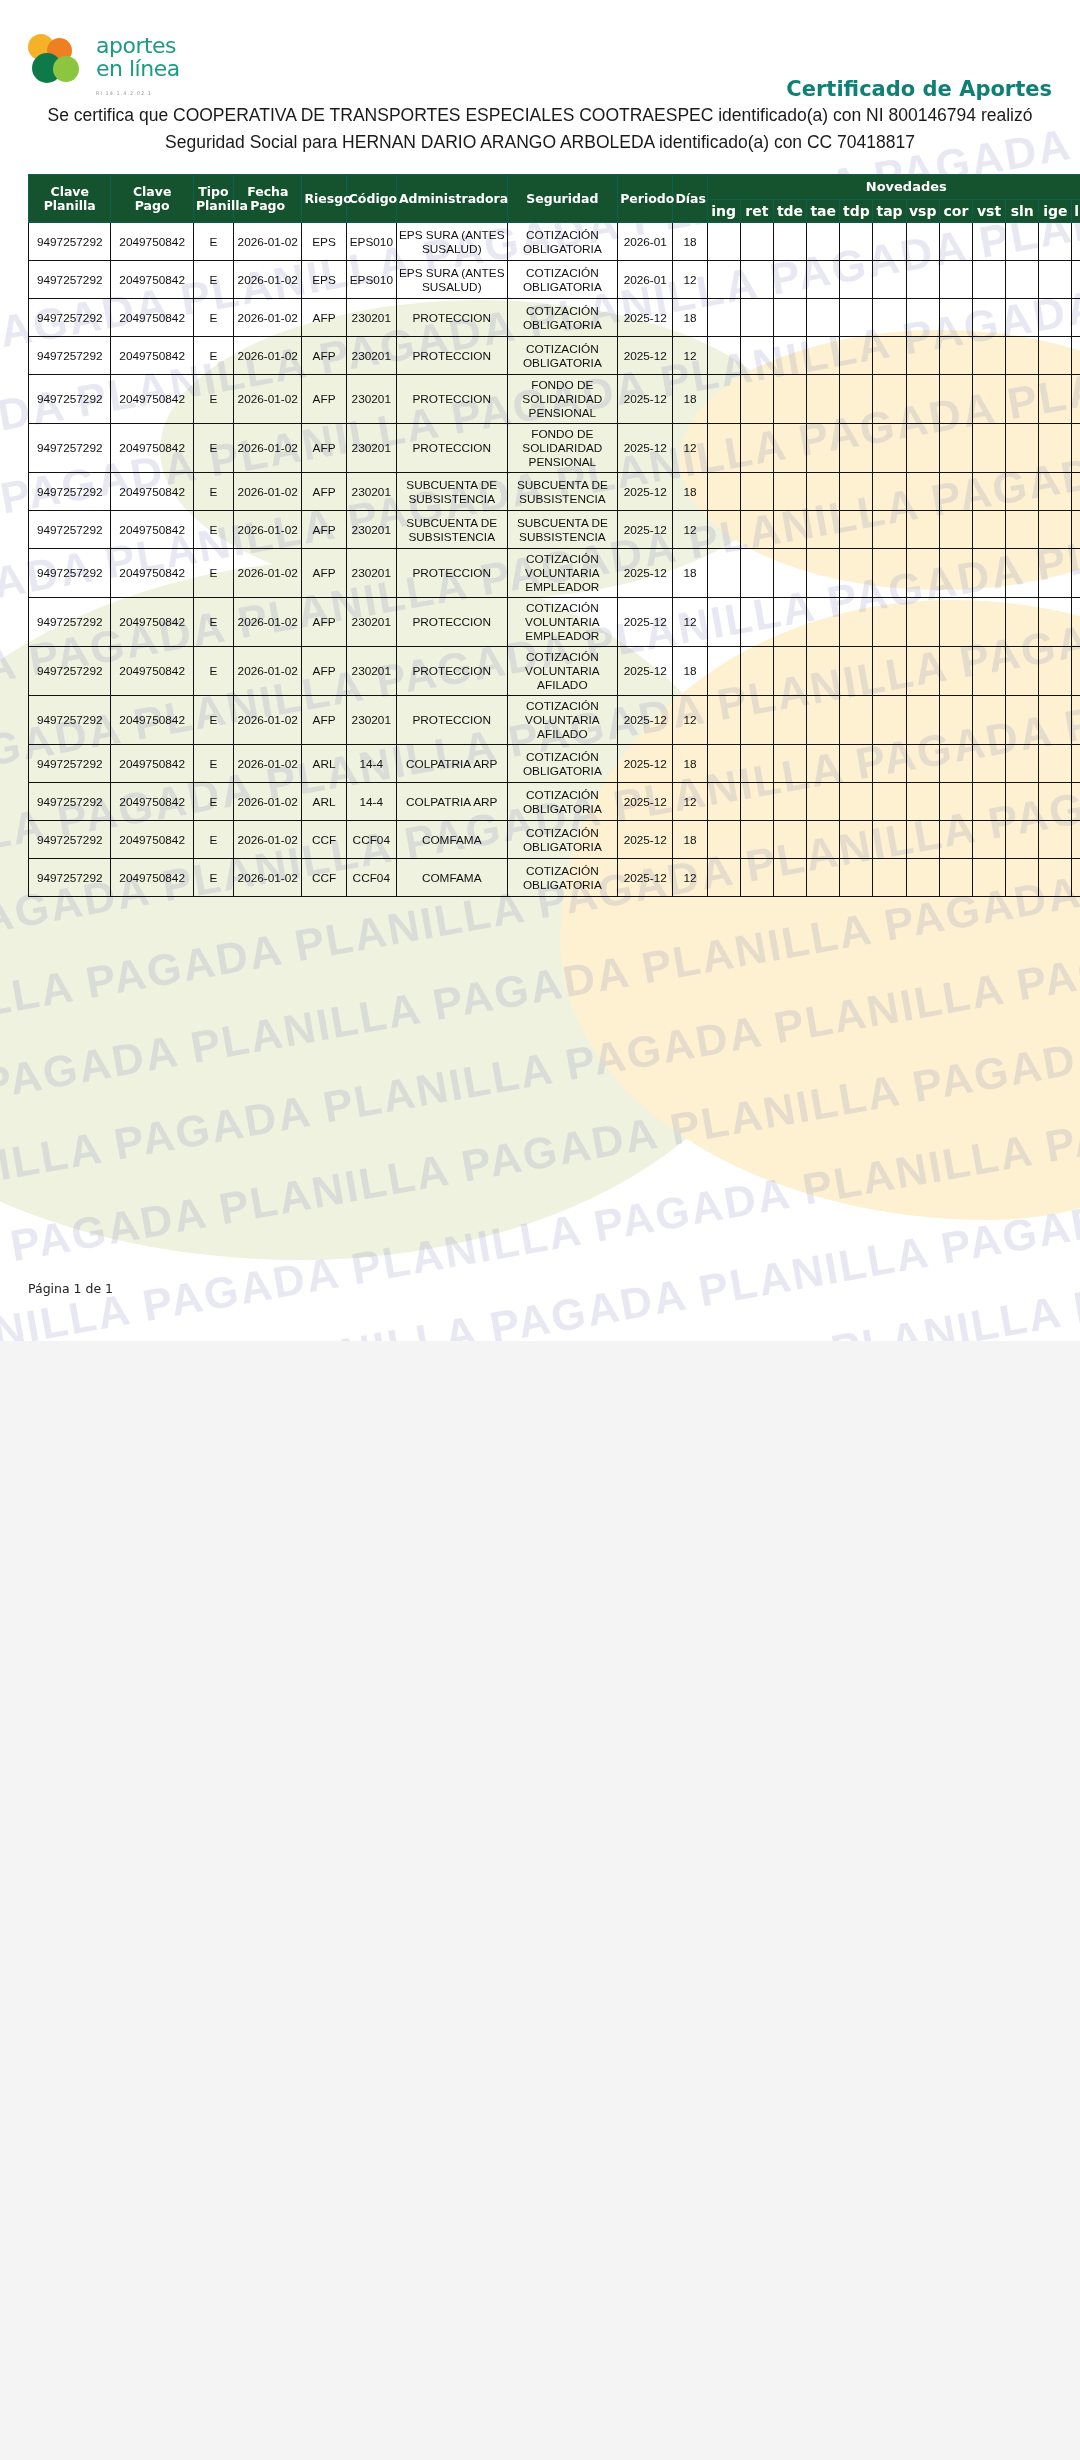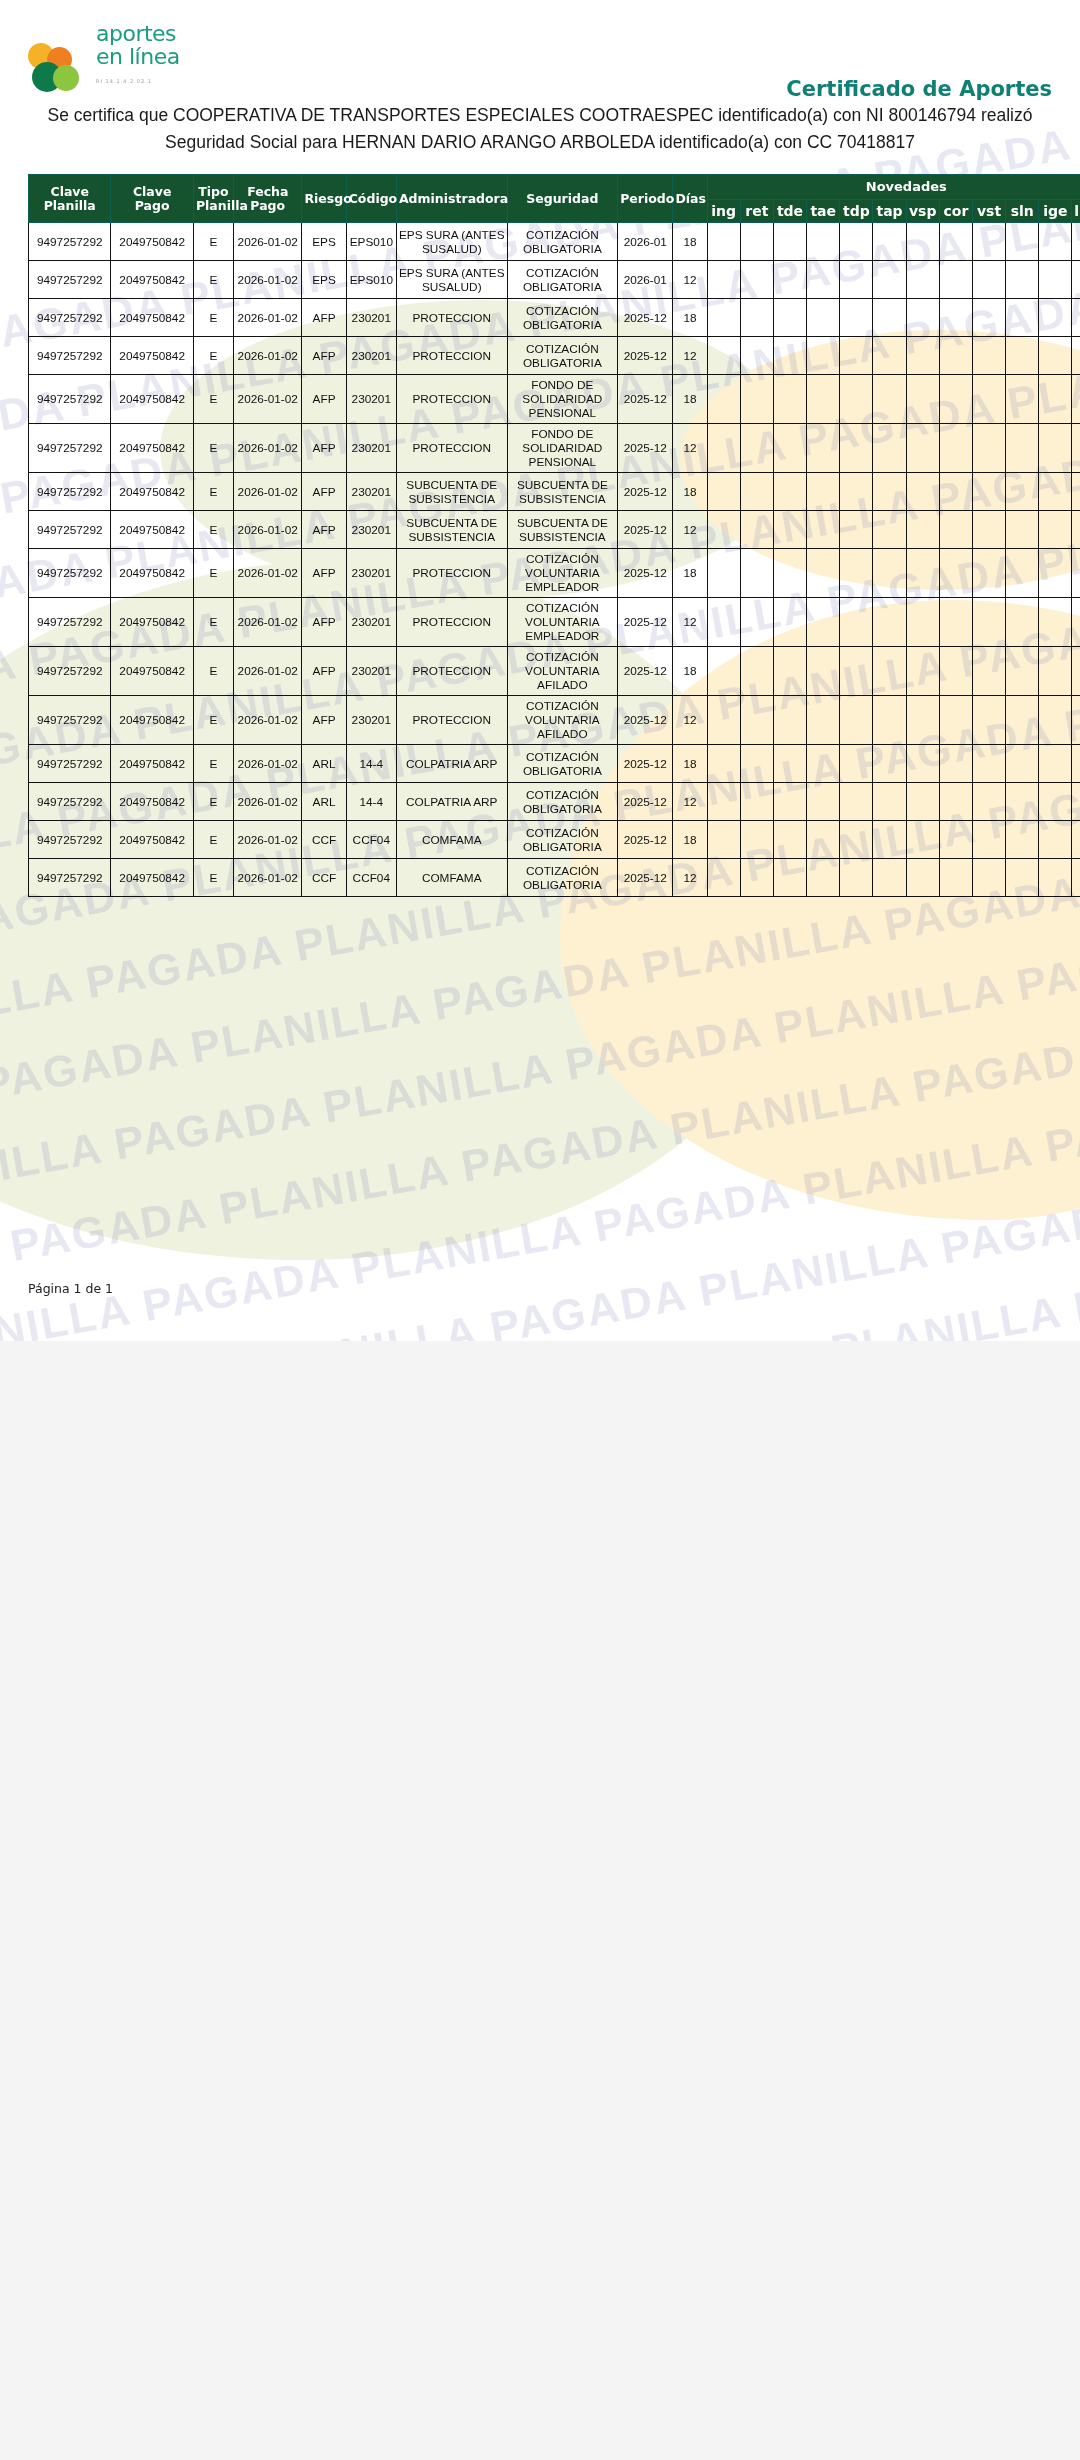--- a/index.html
+++ b/index.html
@@ -81,23 +81,23 @@
 
   
   .hdr {
     position: relative;
     height: 88px;
     margin: 0 28px;
     padding-top: 24px;
   }
   .logo-wrap {
     position: absolute;
-    left: 0; top: 22px;
+    left: 0; top: 34px;
     display: flex;
-    align-items: flex-end;
+    align-items: flex-start;
   }
   .logo-mark { position: relative; width: 58px; height: 50px; }
   .logo-mark i {
     position: absolute;
     display: block;
     border-radius: 50%;
   }
   .c-yellow { width: 26px; height: 26px; left: 0;  top: 0;  background: #f5b229; }
   .c-orange { width: 25px; height: 25px; left: 19px; top: 4px; background: #ef8022; }
   .c-dkgrn  { width: 30px; height: 30px; left: 4px;  top: 19px; background: #0e7a4a; }

